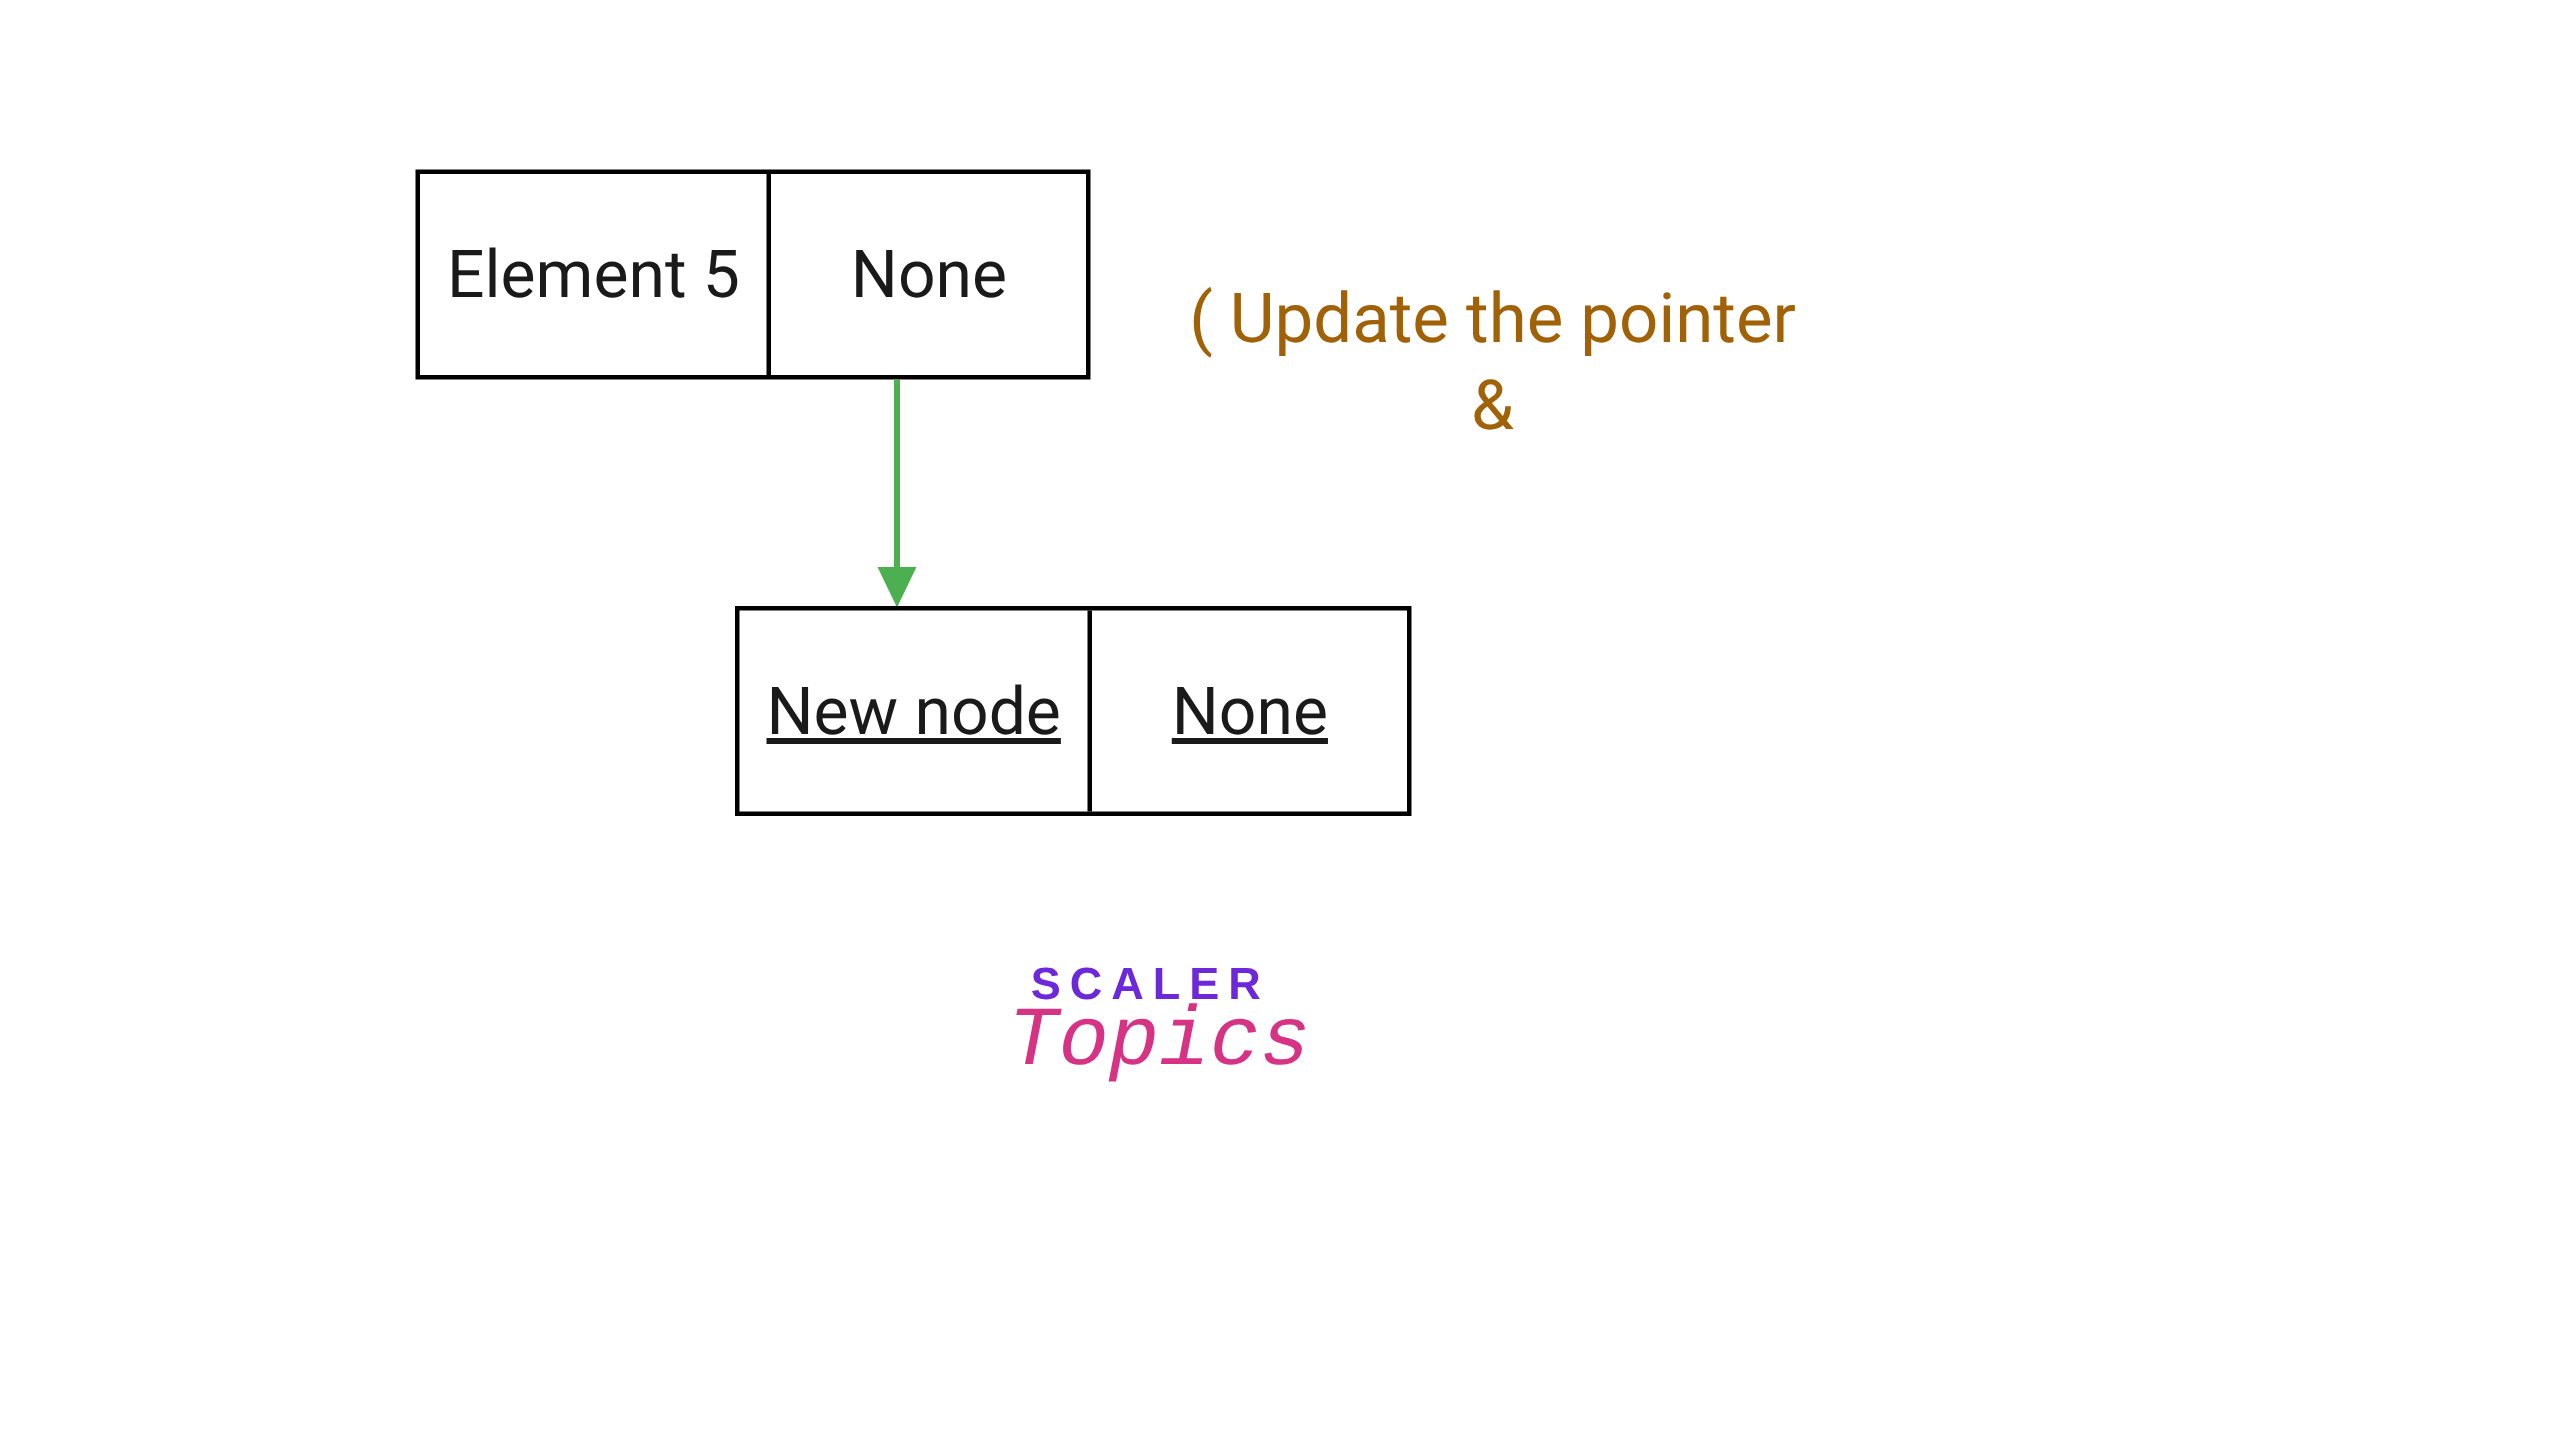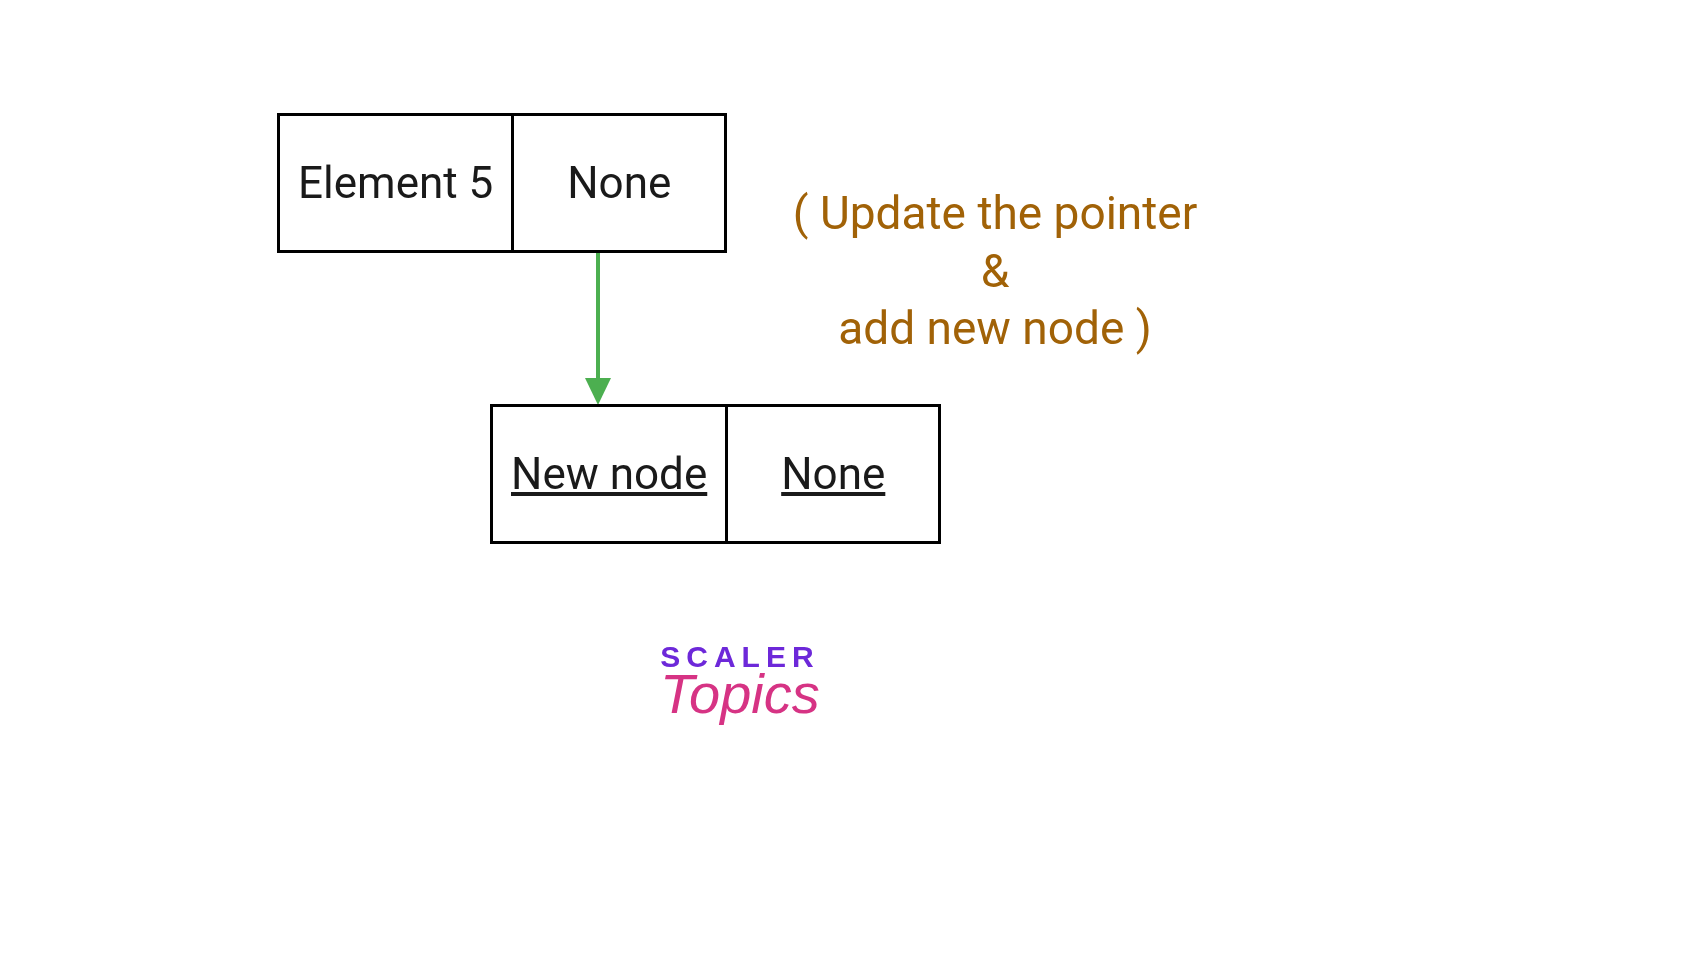--- a/index.html
+++ b/index.html
@@ -53,23 +53,24 @@
     font-weight: 700;
     letter-spacing: 6px;
     color: #6d28d9;
     font-family: Arial, Helvetica, sans-serif;
   }
   .logo-bottom {
     font-size: 56px;
     font-weight: 400;
     color: #d63384;
     font-style: italic;
-    font-family: Liberation Sans, sans-serif;
+    font-family: Liberation Mono, monospace;
     margin-top: -8px;
     line-height: 1;
+    margin-left: 12px;
   }
 </style>
 </head>
 <body>
 
 <div class="node" style="left:277px; top:113px;">
   <div class="cell cell-left">Element 5</div>
   <div class="cell cell-right">None</div>
 </div>
 
@@ -81,19 +82,18 @@
 </div>
 
 <div class="node" style="left:490px; top:404px;text-decoration:underline;">
   <div class="cell cell-left">New node</div>
   <div class="cell cell-right">None</div>
 </div>
 
 <div class="caption" style="left:790px; top:185px; width:410px;">
   <div>( Update the pointer</div>
   <div>&amp;</div>
-  <div>add new node )</div>
 </div>
 
 <div class="logo" style="left:660px; top:640px;">
   <div class="logo-top">SCALER</div>
   <div class="logo-bottom">Topics</div>
 </div>
 
 </body></html>

